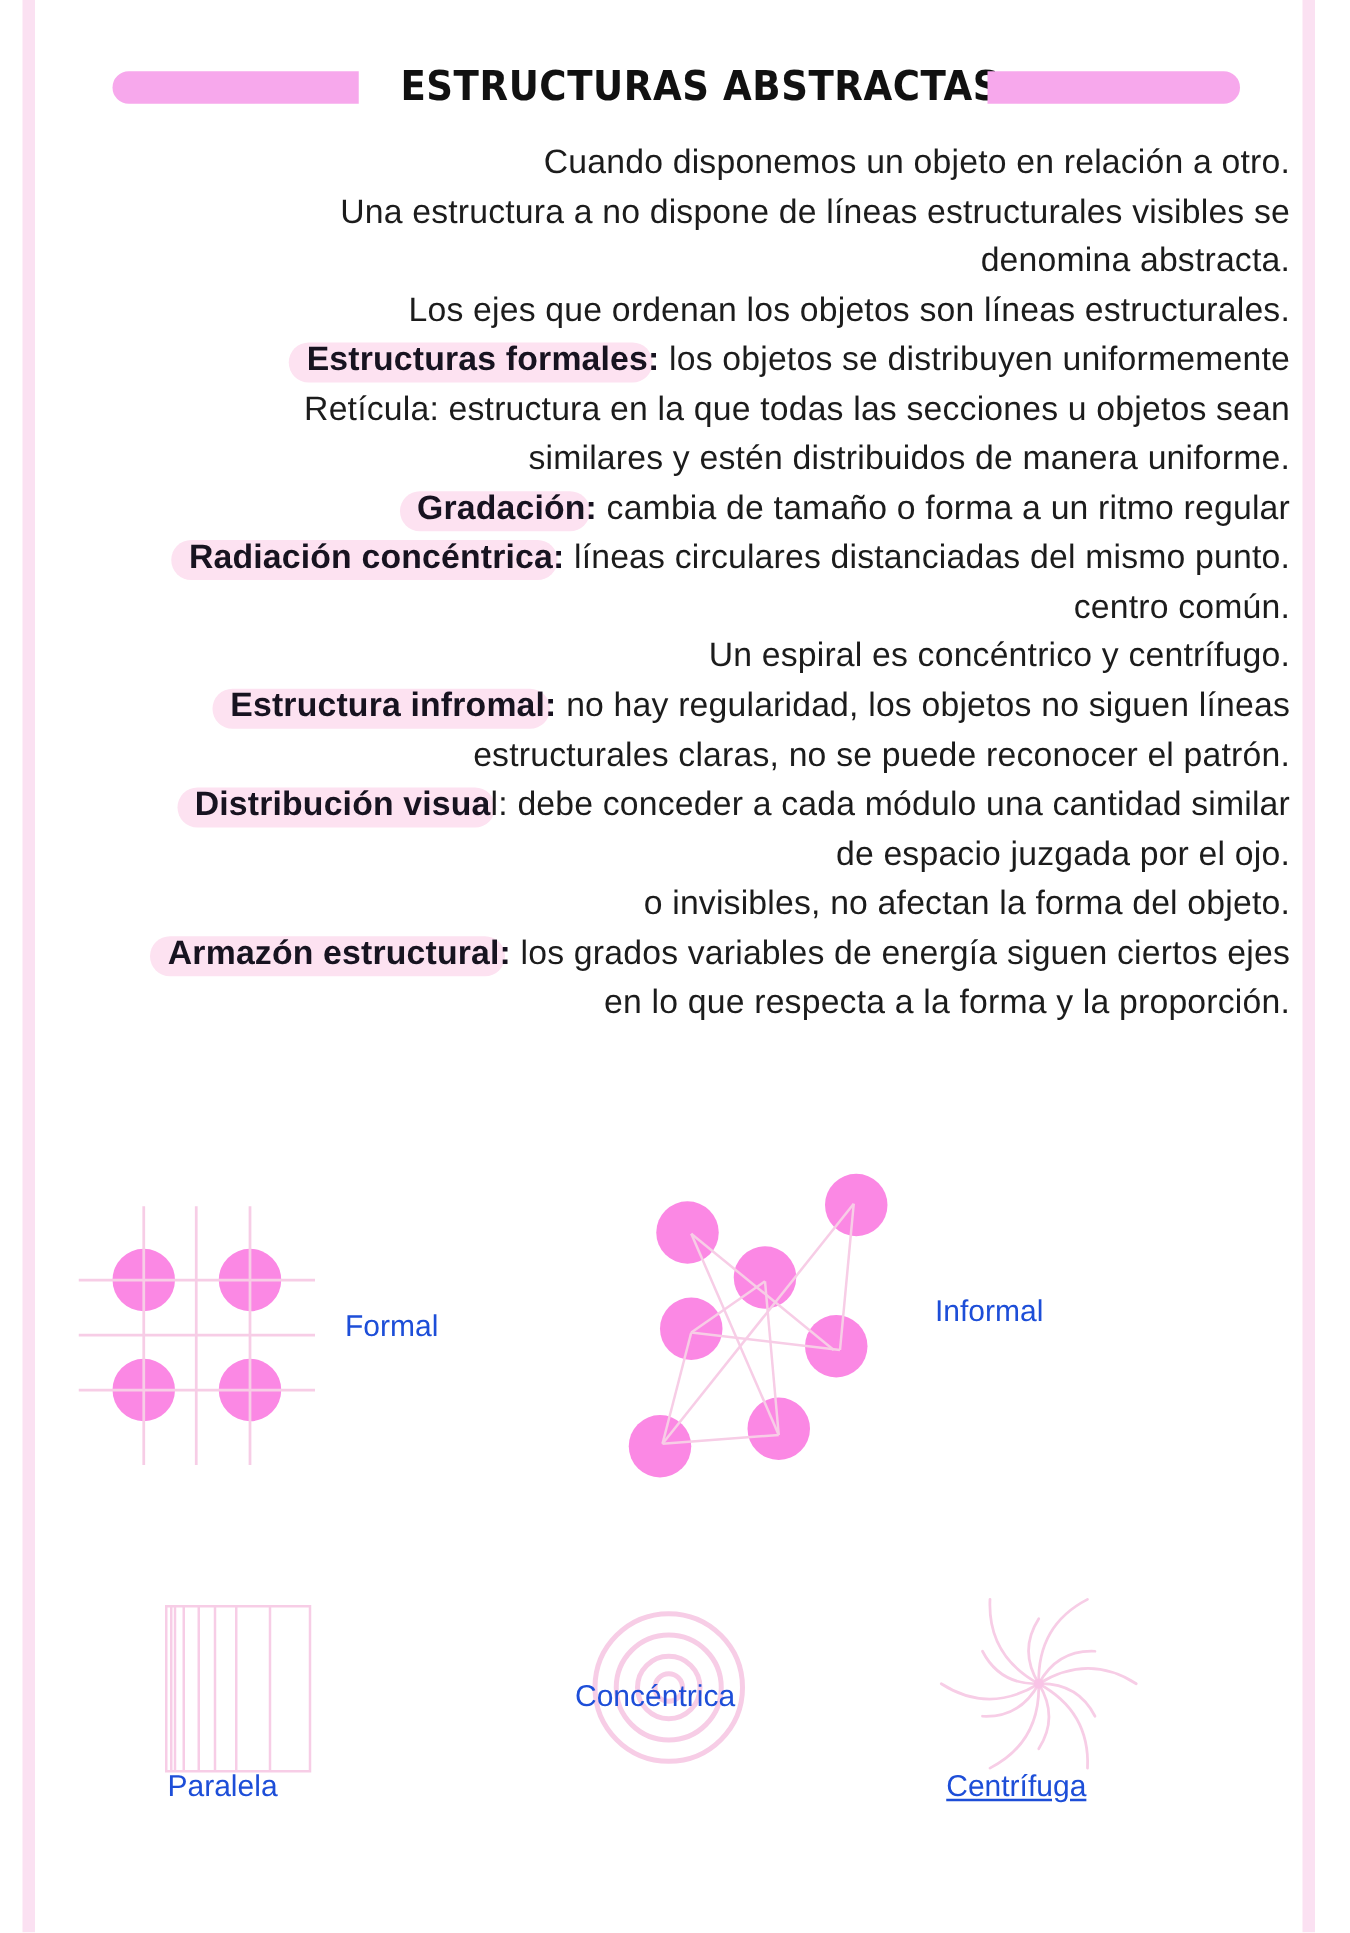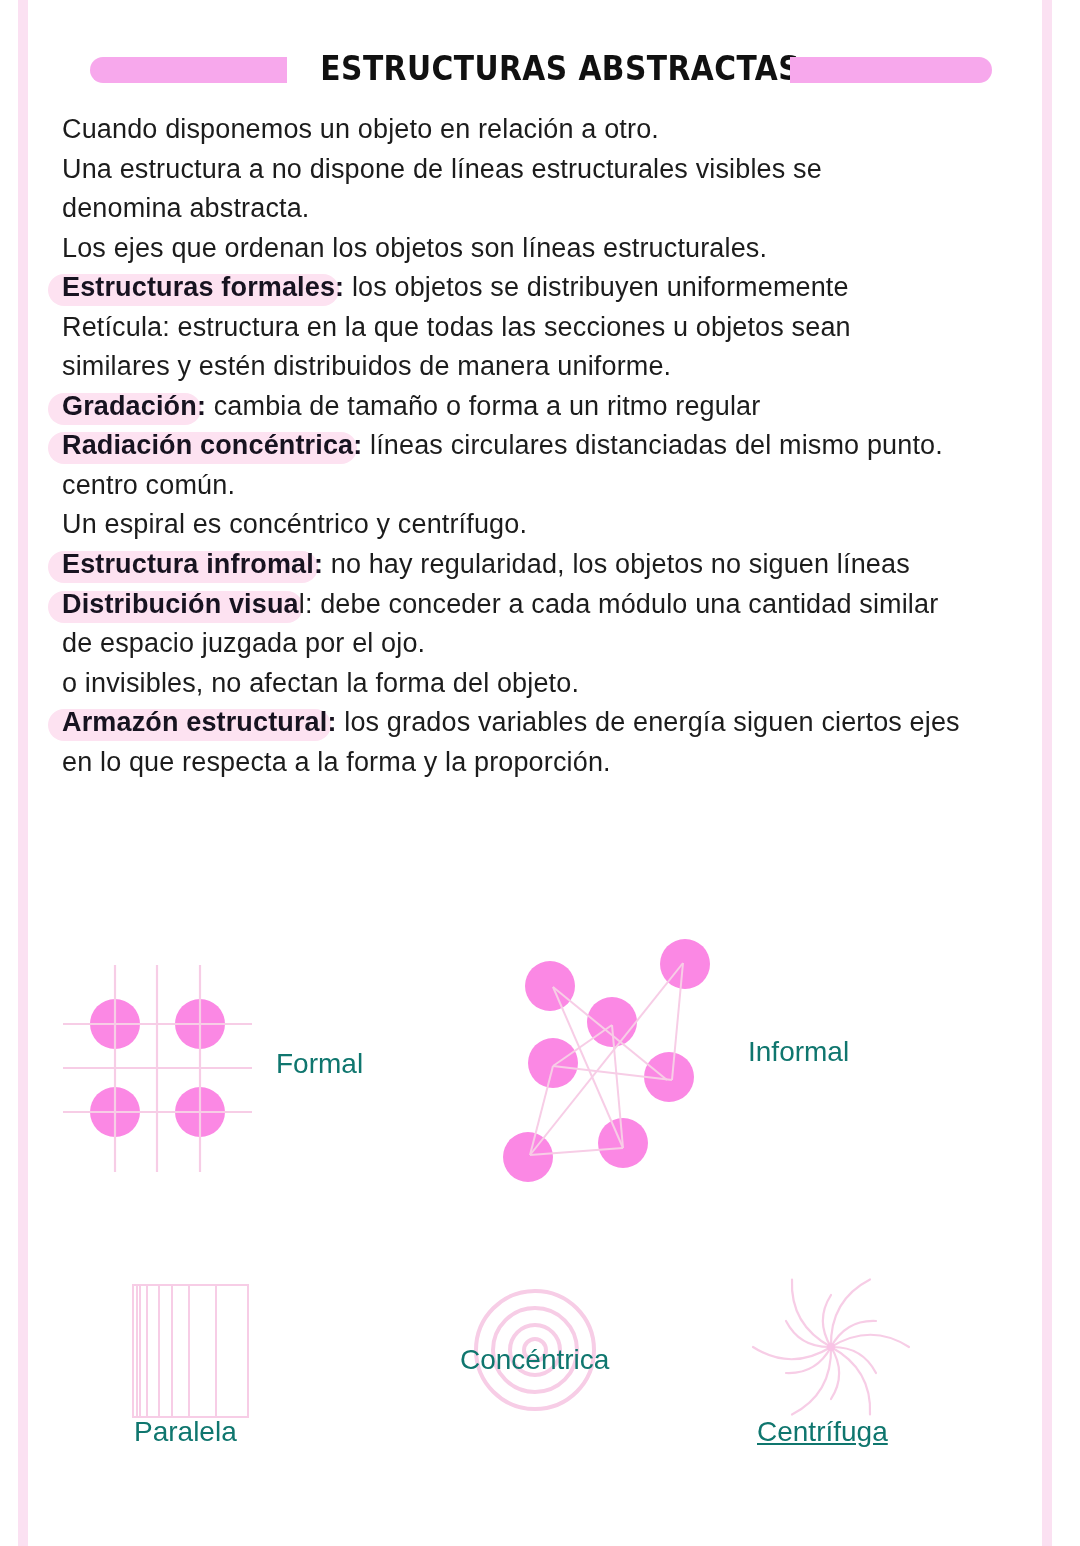--- a/index.html
+++ b/index.html
@@ -13,30 +13,30 @@
   .title-bar { position: absolute; top: 9px; height: 26px; background: #f7a8ec; }
   .title-bar.left { left: 0; width: 197px; border-radius: 13px 0 0 13px; }
   .title-bar.right { left: 700px; width: 202px; border-radius: 0 13px 13px 0; }
   .title-text { position: absolute; left: 206px; top: 0; width: 486px; height: 42px;
                 text-align: center; font-family: "DejaVu Sans", sans-serif; font-weight: bold;
                 font-size: 33px; line-height: 42px; letter-spacing: 0.5px; color: #111;
                 transform: scaleX(0.9); transform-origin: center; white-space: nowrap; }
 
   .body-text { position: absolute; left: 62px; top: 110px; width: 970px; }
   .line { height: 39.55px; line-height: 39.55px; font-size: 27px; white-space: nowrap;
-          color: #1c1c1c; letter-spacing: 0.15px; }
+          color: #1c1c1c; letter-spacing: 0.15px; text-align: right; }
   .seg { position: relative; }
   .seg.bold { font-weight: bold; color: #171320; margin-top: 16px; }
   .seg.hl::before { content: ""; position: absolute; left: -14px; right: -4px; top: 2px; bottom: -4px;
                     background: #fde2f1; border-radius: 16px; z-index: -1; }
   .seg.hl { z-index: 0; }
 
   .diagram { position: absolute; }
   .diagram svg { display: block; overflow: visible; }
-  .label { position: absolute; font-size: 28px; color: #0f766e; white-space: nowrap; }
+  .label { position: absolute; font-size: 24px; color: #1d4ed8; white-space: nowrap; }
 </style>
 </head>
 <body>
 
 <div class="border-stripe border-left"></div>
 <div class="border-stripe border-right"></div>
 
 <div class="title-row">
   <div class="title-bar left"></div>
   <div class="title-text">ESTRUCTURAS ABSTRACTAS</div>
@@ -49,20 +49,21 @@
     <div class="line"><span class="seg">denomina abstracta.</span></div>
     <div class="line"><span class="seg">Los ejes que ordenan los objetos son líneas estructurales.</span></div>
     <div class="line"><span class="seg bold hl">Estructuras formales</span><span class="seg bold">:</span><span class="seg"> los objetos se distribuyen uniformemente</span></div>
     <div class="line"><span class="seg">Retícula: estructura en la que todas las secciones u objetos sean</span></div>
     <div class="line"><span class="seg">similares y estén distribuidos de manera uniforme.</span></div>
     <div class="line"><span class="seg bold hl">Gradación</span><span class="seg bold">:</span><span class="seg"> cambia de tamaño o forma a un ritmo regular</span></div>
     <div class="line"><span class="seg bold hl">Radiación concéntrica</span><span class="seg bold">:</span><span class="seg"> líneas circulares distanciadas del mismo punto.</span></div>
     <div class="line"><span class="seg">centro común.</span></div>
     <div class="line"><span class="seg">Un espiral es concéntrico y centrífugo.</span></div>
     <div class="line"><span class="seg bold hl">Estructura infromal</span><span class="seg bold">:</span><span class="seg"> no hay regularidad, los objetos no siguen líneas</span></div>
+    <div class="line"><span class="seg">estructurales claras, no se puede reconocer el patrón.</span></div>
     <div class="line"><span class="seg bold hl">Distribución visua</span><span class="seg">l: debe conceder a cada módulo una cantidad similar</span></div>
     <div class="line"><span class="seg">de espacio juzgada por el ojo.</span></div>
     <div class="line"><span class="seg">o invisibles, no afectan la forma del objeto.</span></div>
     <div class="line"><span class="seg bold hl">Armazón estructural</span><span class="seg bold">:</span><span class="seg"> los grados variables de energía siguen ciertos ejes</span></div>
     <div class="line"><span class="seg">en lo que respecta a la forma y la proporción.</span></div>
   </div>
 
 <div class="diagram" style="left:0;top:0;">
   <svg id="diagram-svg" width="1080" height="1546">
       <g>

